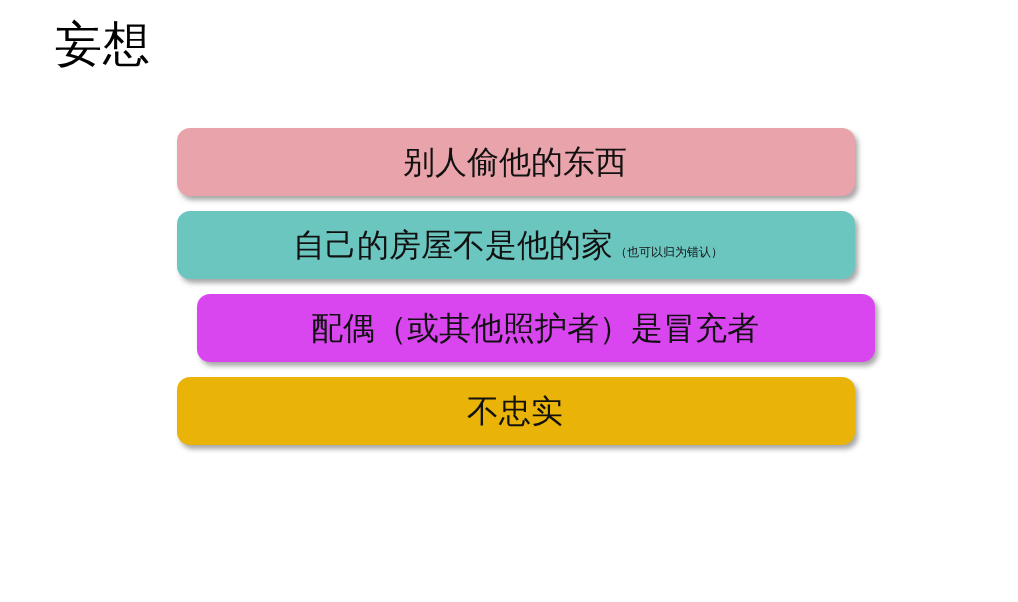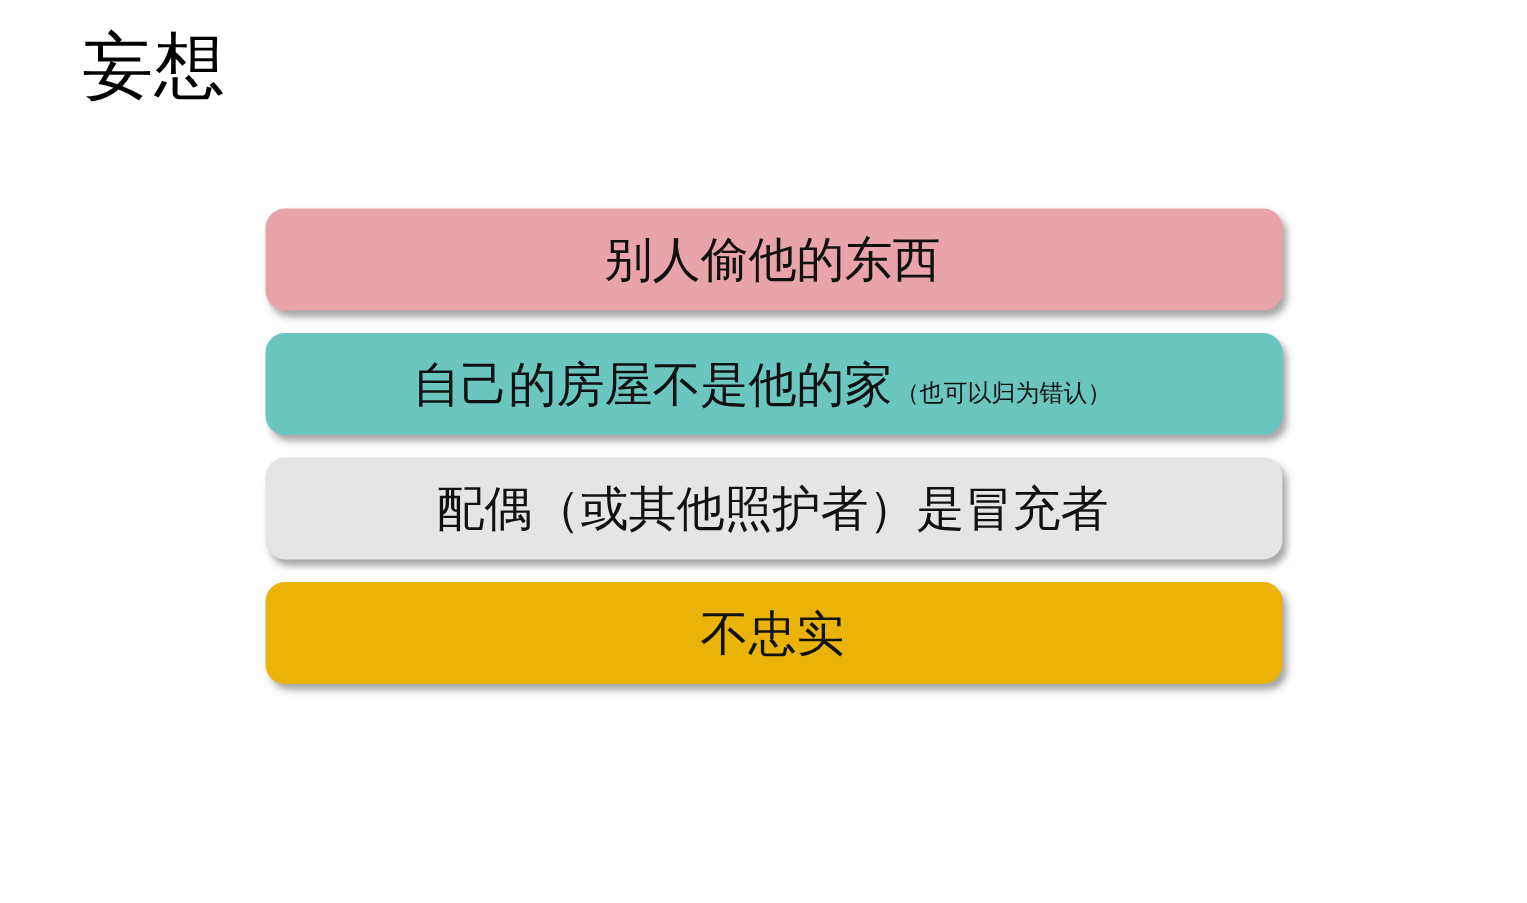--- a/index.html
+++ b/index.html
@@ -33,21 +33,21 @@
     font-size: 47px;
     line-height: 60px;
     color: #000000;
     letter-spacing: 1px;
     white-space: nowrap;
   }
 
   .bars {
     position: absolute;
     left: 177px;
-    top: 139px;
+    top: 128px;
     width: 678px;
   }
 
   .bar {
     position: relative;
     width: 678px;
     height: 68px;
     margin-bottom: 15px;
     border-radius: 13px;
     box-shadow: 3px 4px 5px rgba(80, 80, 80, 0.50);
@@ -66,21 +66,21 @@
     font-size: 32px;
     line-height: 34px;
     color: #111111;
     white-space: nowrap;
     display: flex;
     align-items: baseline;
     justify-content: center;
   }
 
   .bar-text .note {
-    font-size: 16px;
+    font-size: 12px;
     line-height: 22px;
     margin-left: 2px;
   }
 
   
   .bar.align-shift .bar-text {
     transform: translateX(-8px);
     text-align: center;
   }
 </style>
@@ -100,21 +100,21 @@
       </div>
     </div>
 
     <div class="bar align-shift" style="background: rgb(108, 198, 192);">
       <div class="bar-text">
         <span>自己的房屋不是他的家</span>
         <span class="note">（也可以归为错认）</span>
       </div>
     </div>
 
-    <div class="bar" style="background: #e5e5e5;">
+    <div class="bar" style="background: #d946ef; margin-left: 20px;">
       <div class="bar-text">
         <span>配偶（或其他照护者）是冒充者</span>
         <span class="note"></span>
       </div>
     </div>
 
 
     <div class="bar" style="background: #eab308;">
       <div class="bar-text">
         <span>不忠实</span>

